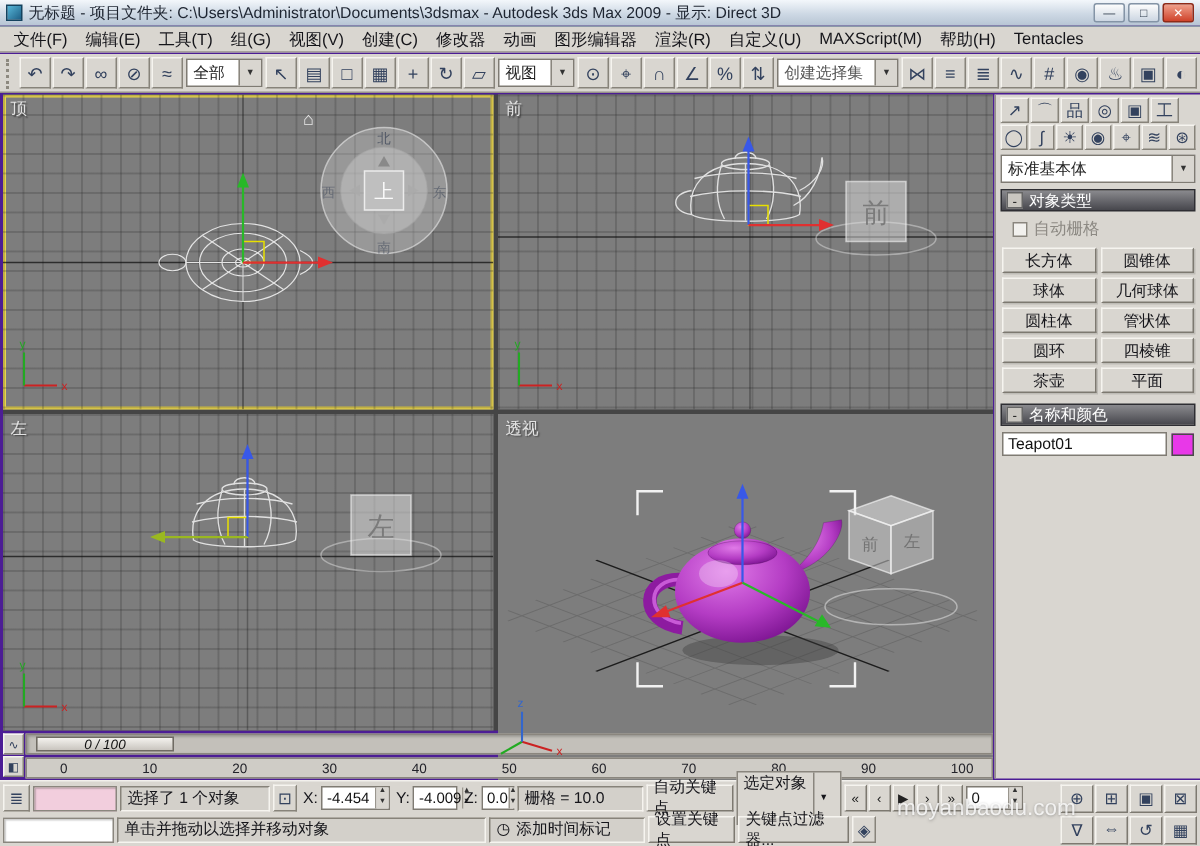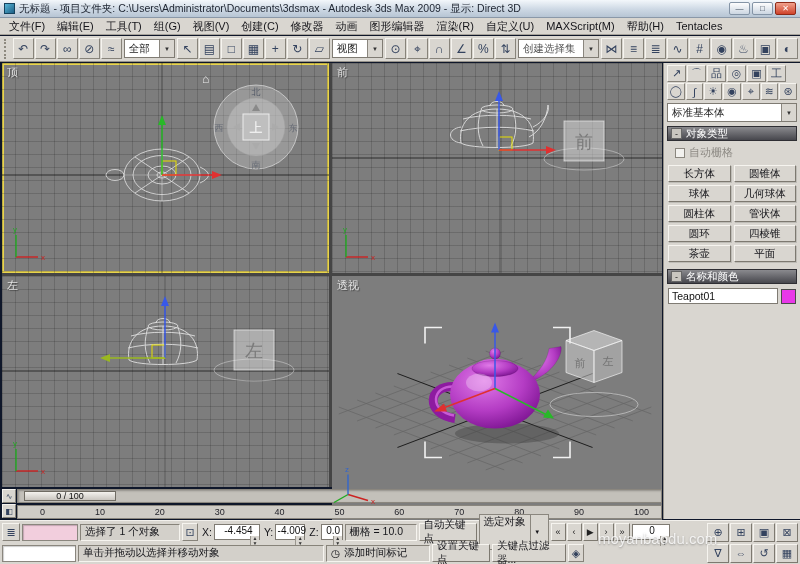--- a/index.html
+++ b/index.html
@@ -1,18 +1,18 @@
 <!DOCTYPE html>
 <html><head>
 <meta charset="utf-8">
 <style>
   * { margin:0; padding:0; box-sizing:border-box; }
   html,body { background:#555; }
   body { font-family:"Liberation Sans","DejaVu Sans",sans-serif; font-size:11px; }
-  .window { position:relative; width:800px; height:564px; background:#0f172a; overflow:hidden; }
+  .window { position:relative; width:800px; height:564px; background:#4c1d95; overflow:hidden; }
 
   
   .titlebar { position:absolute; top:0; left:0; right:0; height:18px;
     background:linear-gradient(#f3f7fb,#cdd8e4 55%,#b7c5d4); border-bottom:1px solid #8a98a8;
     display:flex; align-items:center; padding:0 4px; }
   .app-icon { width:11px; height:11px; margin-right:4px; background:linear-gradient(135deg,#57b6d8,#1d5f86); border:1px solid #14425e; }
   .title-text { font-size:10.5px; color:#1d2430; white-space:nowrap; overflow:hidden; }
   .win-buttons { margin-left:auto; display:flex; gap:2px; }
   .win-btn { width:21px; height:13px; font-size:8px; line-height:11px; text-align:center;
     background:linear-gradient(#fdfdfd,#ccd6e2); border:1px solid #8494a6; border-radius:2px; color:#2c3a4a; }
@@ -77,39 +77,39 @@
   .swatch { width:15px; height:15px; background:#e838e8; border:1px solid #4a4a4a; }
 
   
   .tl-left-btns { position:absolute; left:2px; top:489px; width:14px; height:29px; display:flex; flex-direction:column; gap:1px; }
   .tl-left-btns span { flex:1; font-size:8px; color:#33425e; background:#d9d6d0; border:1px solid;
     border-color:#f6f4ef #87837a #87837a #f6f4ef; display:flex; align-items:center; justify-content:center; }
   .timeline { position:absolute; left:17px; top:489px; width:645px; height:14px; background:#c3c0ba;
     border:1px solid #8a867e; box-shadow:inset 1px 1px 2px rgba(0,0,0,.25); }
   .time-slider { position:absolute; left:6px; top:1px; width:92px; height:10px;
     background:linear-gradient(#f4f2ee,#c9c5bf); border:1px solid #6f6b63; font-size:9px; line-height:9px;
-    text-align:center; color:#111; }
+    text-align:center; color:#111;font-style:italic; }
   .trackbar { position:absolute; left:17px; top:505px; width:645px; height:14px; background:#cfccc6;
     border:1px solid #8a867e; display:flex; justify-content:space-between; align-items:center;
     padding:0 12px 0 22px; font-size:9px; color:#23232a; }
 
   
   .statusbar { position:absolute; left:0; top:520px; width:800px; height:44px; background:#d9d6d0; border-top:1px solid #f2f0ec; }
   .sb-row { position:absolute; left:2px; right:2px; height:20px; display:flex; align-items:center; gap:2px; }
   .sb-row1 { top:1px; } .sb-row2 { top:22px; }
   .sb-icon { width:18px; height:18px; font-size:11px; color:#33425e; background:#d9d6d0; border:1px solid;
     border-color:#f6f4ef #87837a #87837a #f6f4ef; display:inline-flex; align-items:center; justify-content:center; }
   .mini-listener { height:17px; border:1px solid #8a867e; box-shadow:inset 1px 1px 1px rgba(0,0,0,.2); }
   .ml-pink { width:56px; background:#f2cedd; }
   .ml-white { width:74px; background:#fff; }
   .sb-sunken { height:17px; background:#d3d0ca; border:1px solid; border-color:#87837a #f6f4ef #f6f4ef #87837a;
     display:inline-flex; align-items:center; padding:0 4px; font-size:10.5px; color:#15151a; }
   .coord-label { font-size:10.5px; color:#15151a; margin-left:2px; }
   .coord-field { height:16px; background:#fff; border:1px solid #7f7b73; display:inline-flex; align-items:center;
-    font-size:10px; color:#111; padding-left:3px;flex-direction:column; }
+    font-size:10px; color:#111; padding-left:3px; }
   .spin { width:9px; align-self:stretch; display:flex; flex-direction:column; margin-left:auto; border-left:1px solid #9a968e; }
   .spin span { flex:1; font-size:5px; line-height:5px; text-align:center; background:#d9d6d0; color:#333; }
   .sb-btn { height:18px; background:#d9d6d0; border:1px solid; border-color:#f6f4ef #7d7970 #7d7970 #f6f4ef;
     display:inline-flex; align-items:center; justify-content:center; font-size:10.5px; color:#15151a; padding:0 4px; }
   .sb-drop { height:36px; background:#d9d6d0; border:1px solid #8a867e; display:inline-flex; align-items:flex-start;
     font-size:10.5px; color:#15151a; padding-left:4px; }
   .sb-drop .chev { margin-left:4px; width:14px; align-self:stretch; border-left:1px solid #8a867e; font-size:6px;
     display:flex; align-items:center; justify-content:center; }
   .transport { display:flex; gap:1px; }
   .transport span { width:15px; height:18px; font-size:9px; color:#222; background:#d9d6d0; border:1px solid;
@@ -492,21 +492,21 @@
           </span>
       </span>
       <span class="coord-label">Z:</span>
       <span class="coord-field" style="width:22px">
         <span>0.0</span>
         <span class="spin">
             <span>▲</span>
             <span>▼</span>
           </span>
       </span>
-      <span class="sb-sunken" style="width:72px">栅格 = 10.0</span>
+      <span class="sb-sunken" style="width:84px">栅格 = 10.0</span>
       <span class="sb-btn" style="width:58px">自动关键点</span>
       <span class="sb-drop" style="width:70px">
         <span>选定对象</span>
         <span class="chev">▼</span>
       </span>
       <span class="transport">
           <span>«</span>
           <span>‹</span>
           <span>▶</span>
           <span>›</span>

